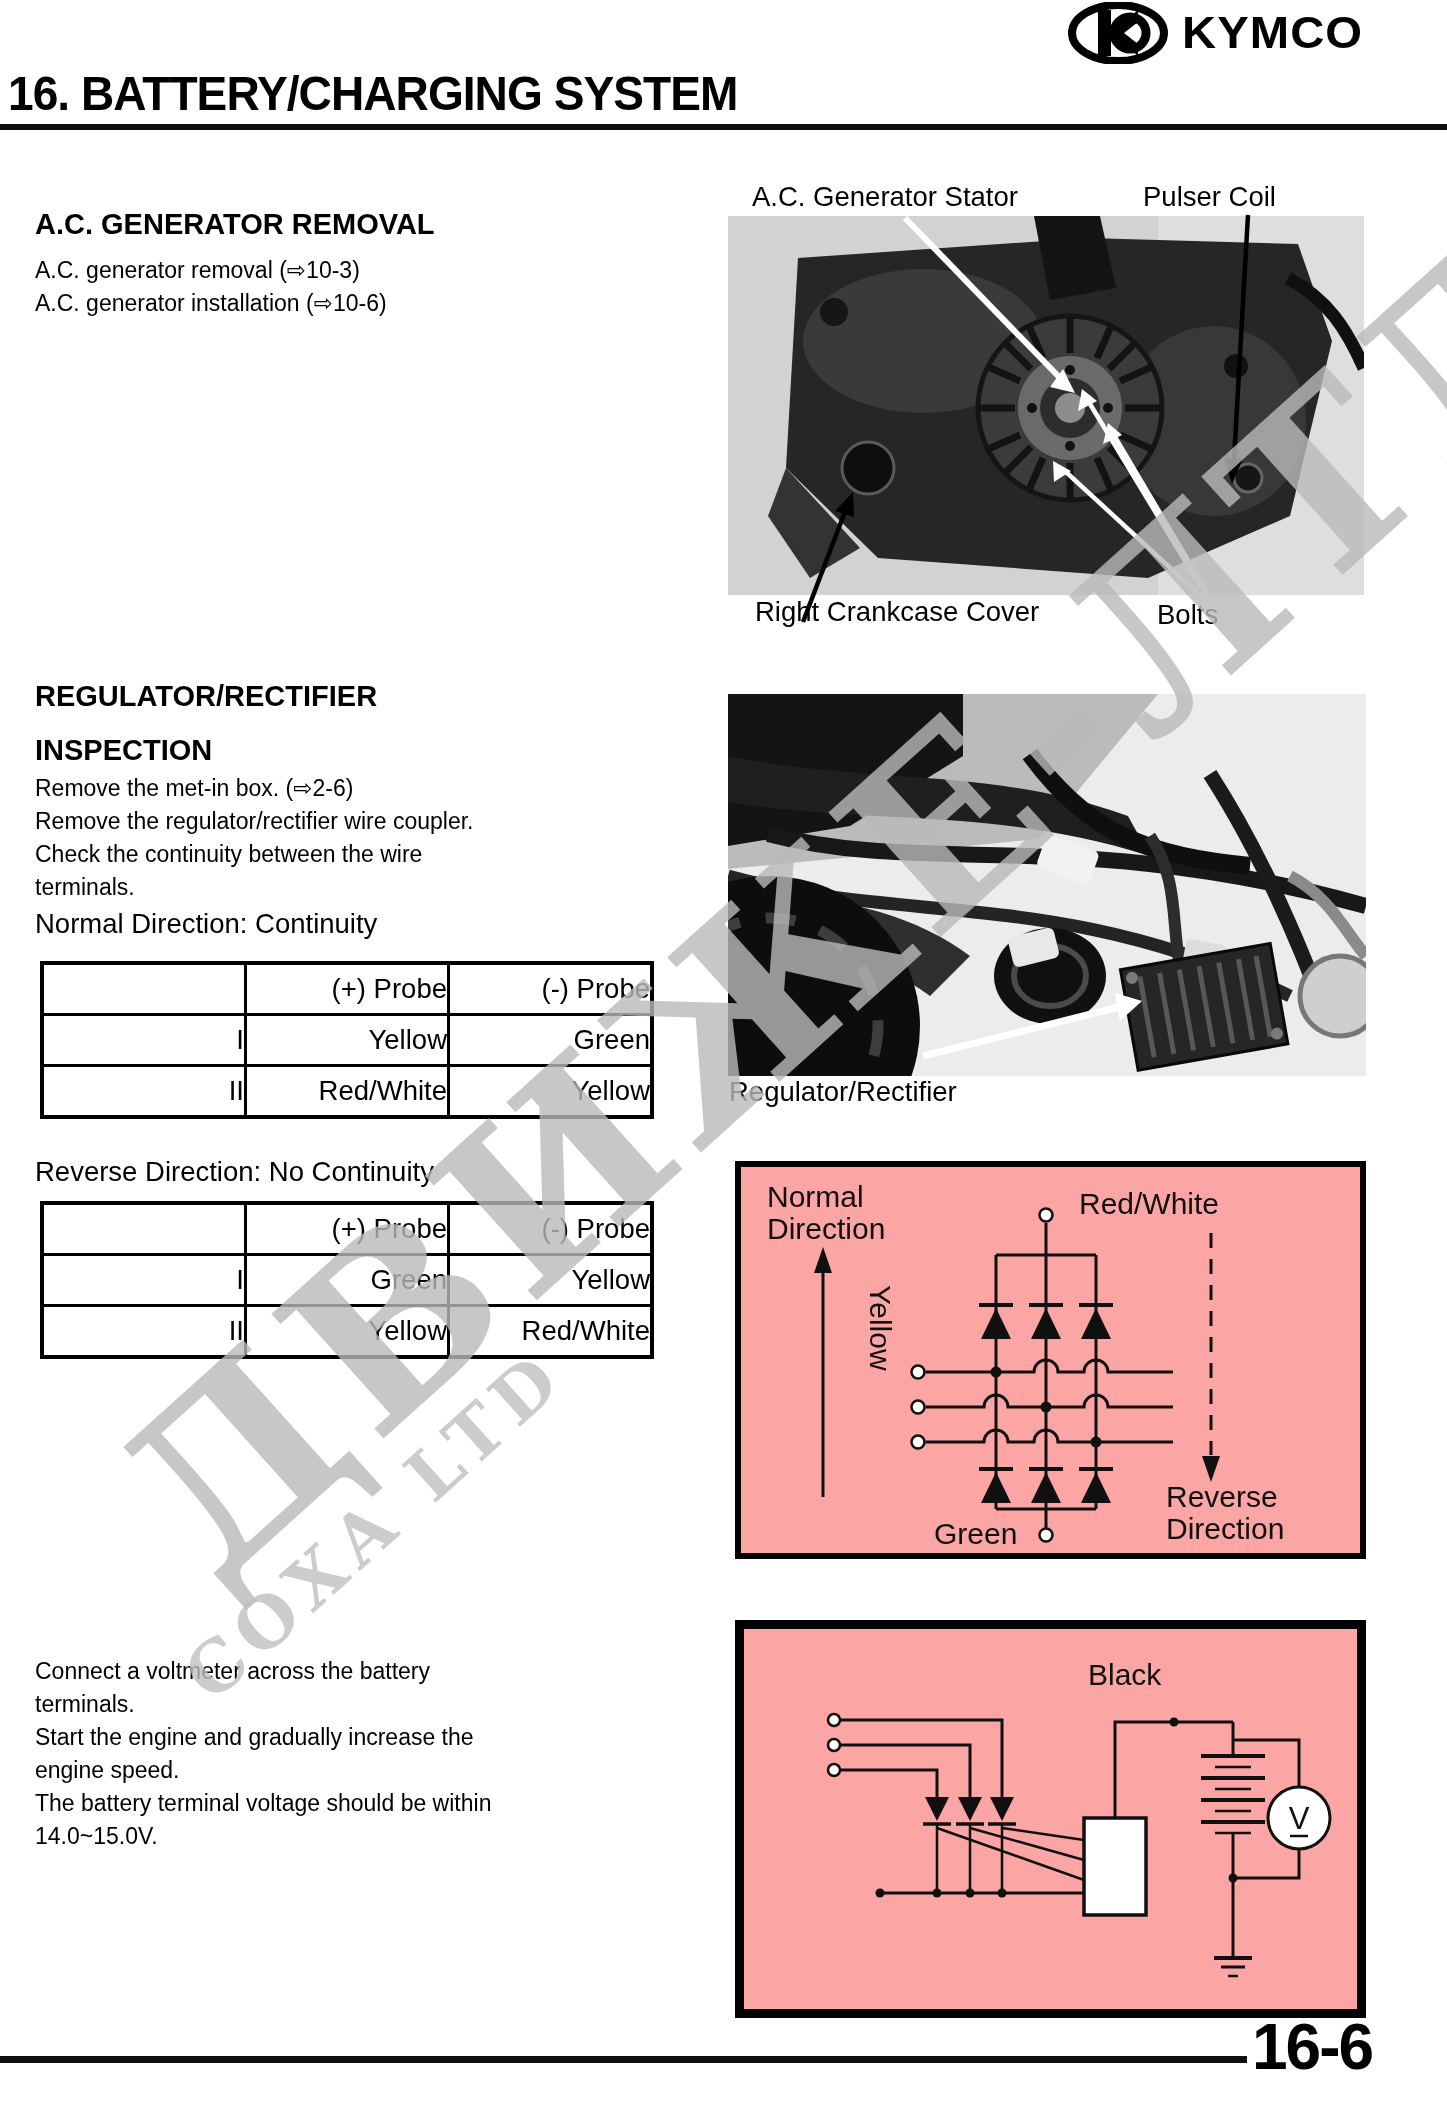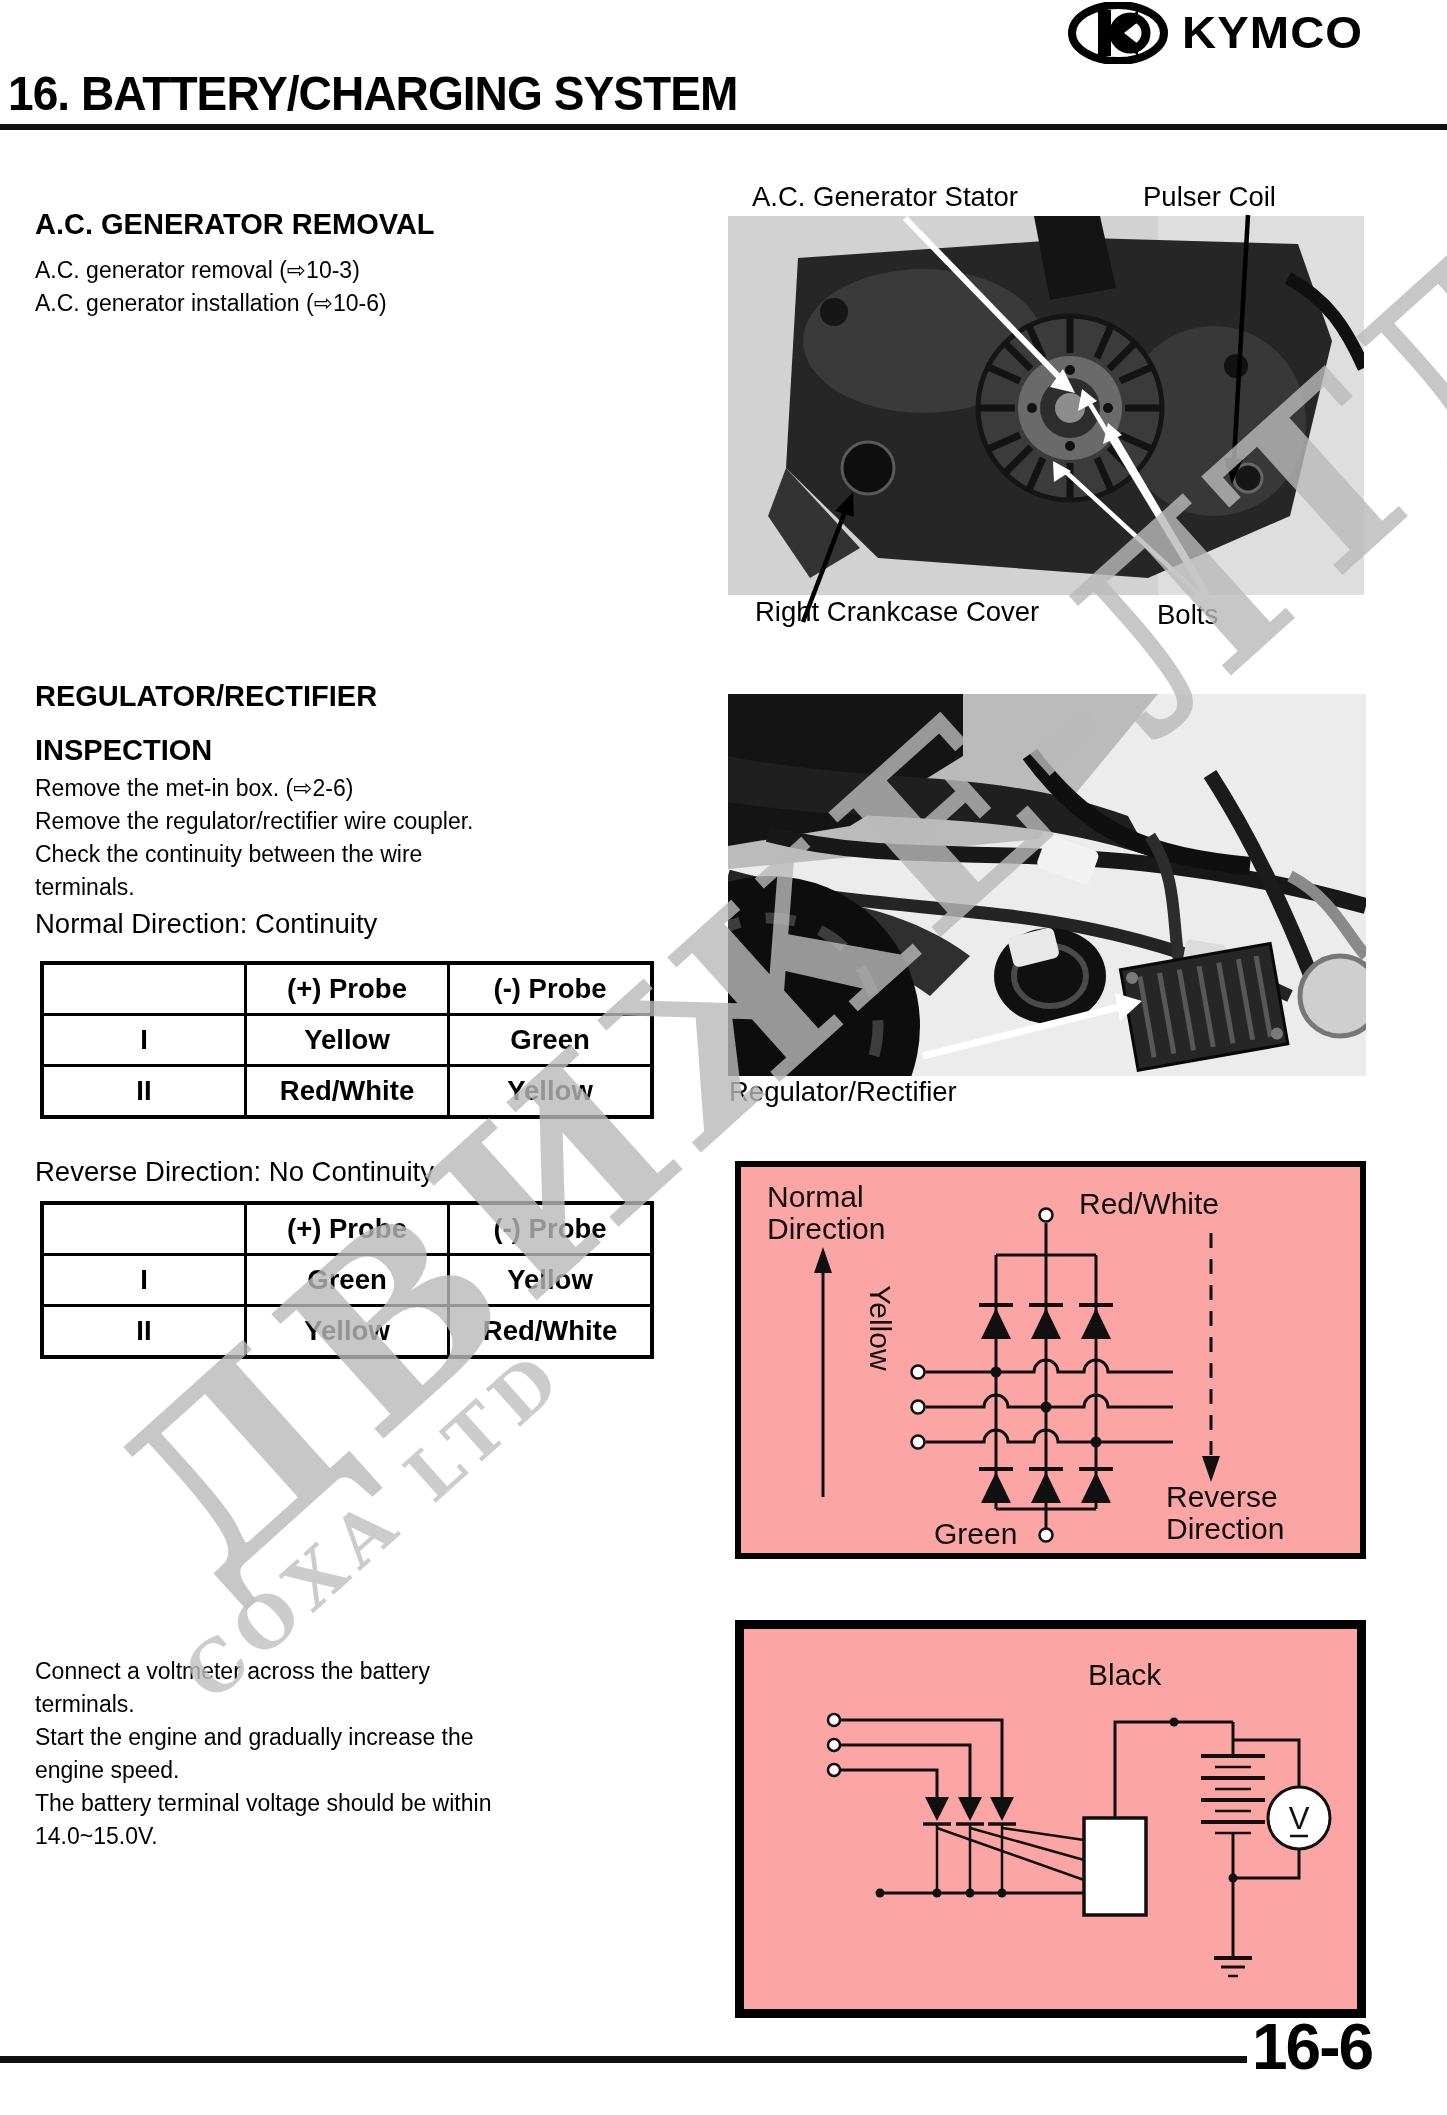--- a/index.html
+++ b/index.html
@@ -12,22 +12,22 @@
   .brand-text{font-size:45px;font-weight:700;letter-spacing:1px;margin-left:14px;transform:scaleX(1.05);transform-origin:0 50%;}
   .model{position:absolute;right:4px;top:72px;font-size:33px;font-weight:700;white-space:nowrap;}
   .header-rule{position:absolute;left:0;top:124px;width:1447px;height:6px;background:#101010;}
   
   .h2{position:absolute;font-size:29px;font-weight:700;white-space:nowrap;}
   .bodyline{font-size:23px;line-height:33px;white-space:nowrap;}
   .para{position:absolute;}
   .caption{position:absolute;font-size:27.5px;white-space:nowrap;}
   
   table.cont{position:absolute;border-collapse:collapse;table-layout:fixed;background:transparent;}
-  table.cont td,table.cont th{border:3px solid #000;width:200px;height:48px;text-align:center;
-        font-size:27.5px;font-weight:700;padding:0;}
+  table.cont td,table.cont th{border:3px solid #000;width:200px;height:48px;text-align:right;
+        font-size:27.5px;font-weight:400;padding:0;}
   table.cont{border:4px solid #000;}
   
   .photo{position:absolute;line-height:0;}
   .figbox{position:absolute;background:#fca5a5;line-height:0;}
   .overlay{position:absolute;z-index:2;pointer-events:none;line-height:0;}
   .photo,.figbox{z-index:1;}
   .txt{z-index:3;}
   
   .footer-rule{position:absolute;left:0;top:2056px;width:1247px;height:7px;background:#101010;}
   .page-number{position:absolute;left:1252px;top:2010px;font-size:64px;font-weight:700;letter-spacing:-2px;}

